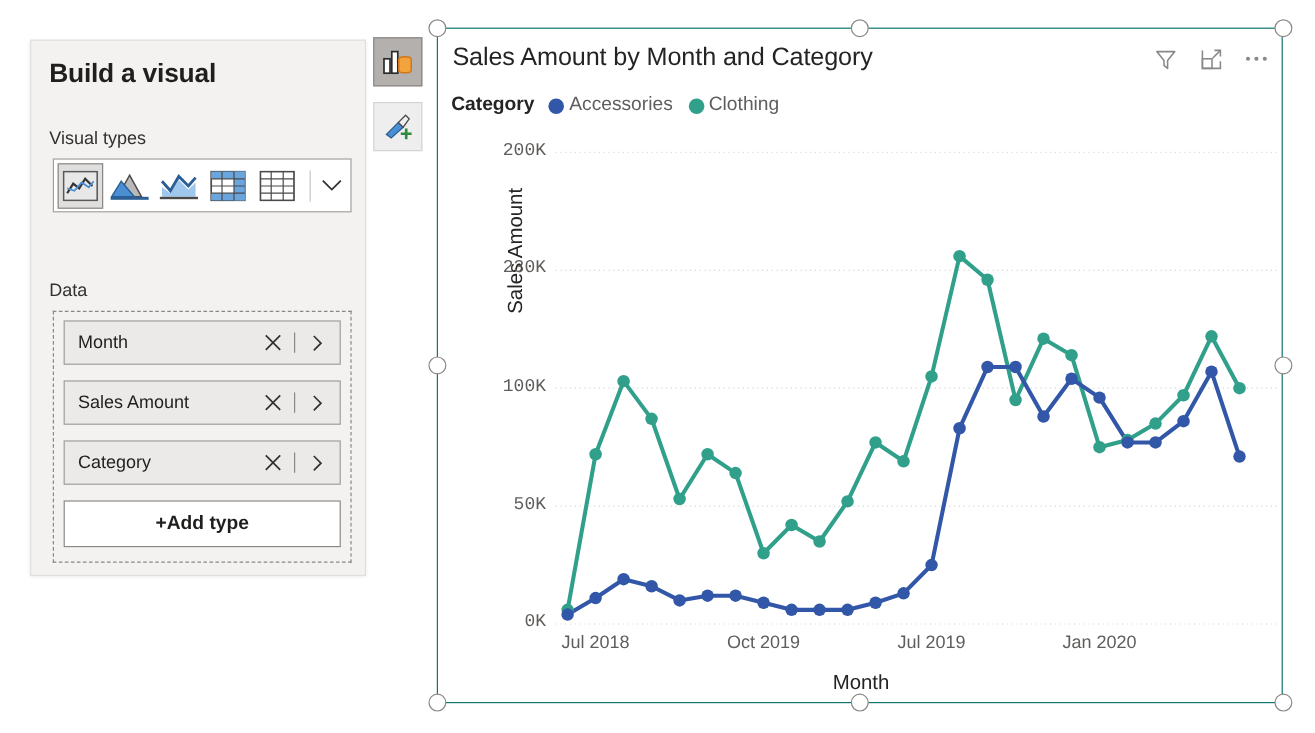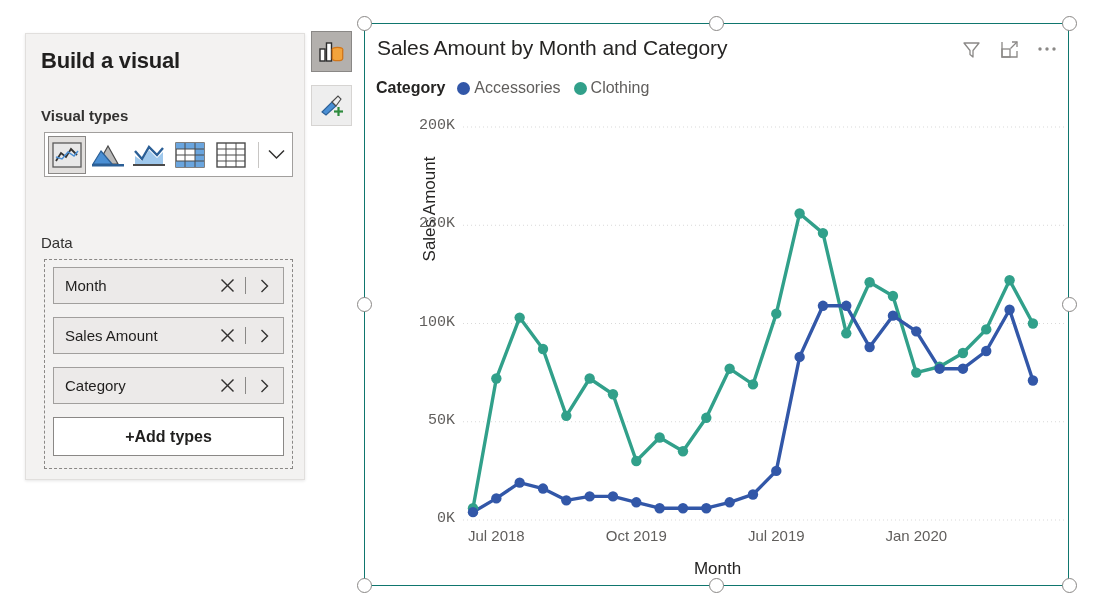--- a/index.html
+++ b/index.html
@@ -14,21 +14,21 @@
     background:#f3f2f1;border:1px solid #e1dfdd;box-sizing:border-box;
     box-shadow:0 1px 3px rgba(0,0,0,.10);
   }
   .pane-title{
     position:absolute;left:15px;top:14px;font-size:22px;font-weight:bold;
     color:#201f1e;letter-spacing:-.2px;
   }
   .section-label{
     position:absolute;left:15px;font-size:15px;color:#323130;font-weight:400;
   }
-  .label-visual-types{top:73px;font-weight:bold;}
+  .label-visual-types{top:73px;}
   .label-data{top:200px;}
 
   .viztype-box{
     position:absolute;left:18px;top:98px;width:249px;height:45px;
     background:#ffffff;border:1px solid #a19f9d;box-sizing:border-box;
     display:flex;align-items:center;
   }
   .viz-btn{
     width:38px;height:38px;margin-left:3px;display:flex;align-items:center;
     justify-content:center;box-sizing:border-box;border:1px solid transparent;
@@ -222,21 +222,21 @@
         </svg>
       </span>
       <span class="pill-div"></span>
       <span class="pill-chev">
         <svg width="9" height="14" viewBox="0 0 9 14">
           <polyline points="1.5,1 7.5,7 1.5,13" fill="none" stroke="#323130" stroke-width="1.4"></polyline>
         </svg>
       </span>
     </div>
 
-    <div class="add-data">+Add types</div>
+    <div class="add-data">+Add type</div>
   </div>
 </div>
 
 <div class="side-tool side-tool-1">
   <svg width="25" height="24" viewBox="0 0 25 24">
     <rect x="1" y="9" width="5" height="12" fill="#ffffff" stroke="#2b2b2b" stroke-width="1.4"></rect>
     <rect x="7.5" y="3" width="5" height="18" fill="#ffffff" stroke="#2b2b2b" stroke-width="1.4"></rect>
     <ellipse cx="18.5" cy="9.5" rx="5.2" ry="2.2" fill="#f2a33c" stroke="#d1761a" stroke-width="1.3"></ellipse>
     <path d="M13.3 9.5 v9 a5.2 2.2 0 0 0 10.4 0 v-9" fill="#f2a33c" stroke="#d1761a" stroke-width="1.3"></path>
   </svg>

